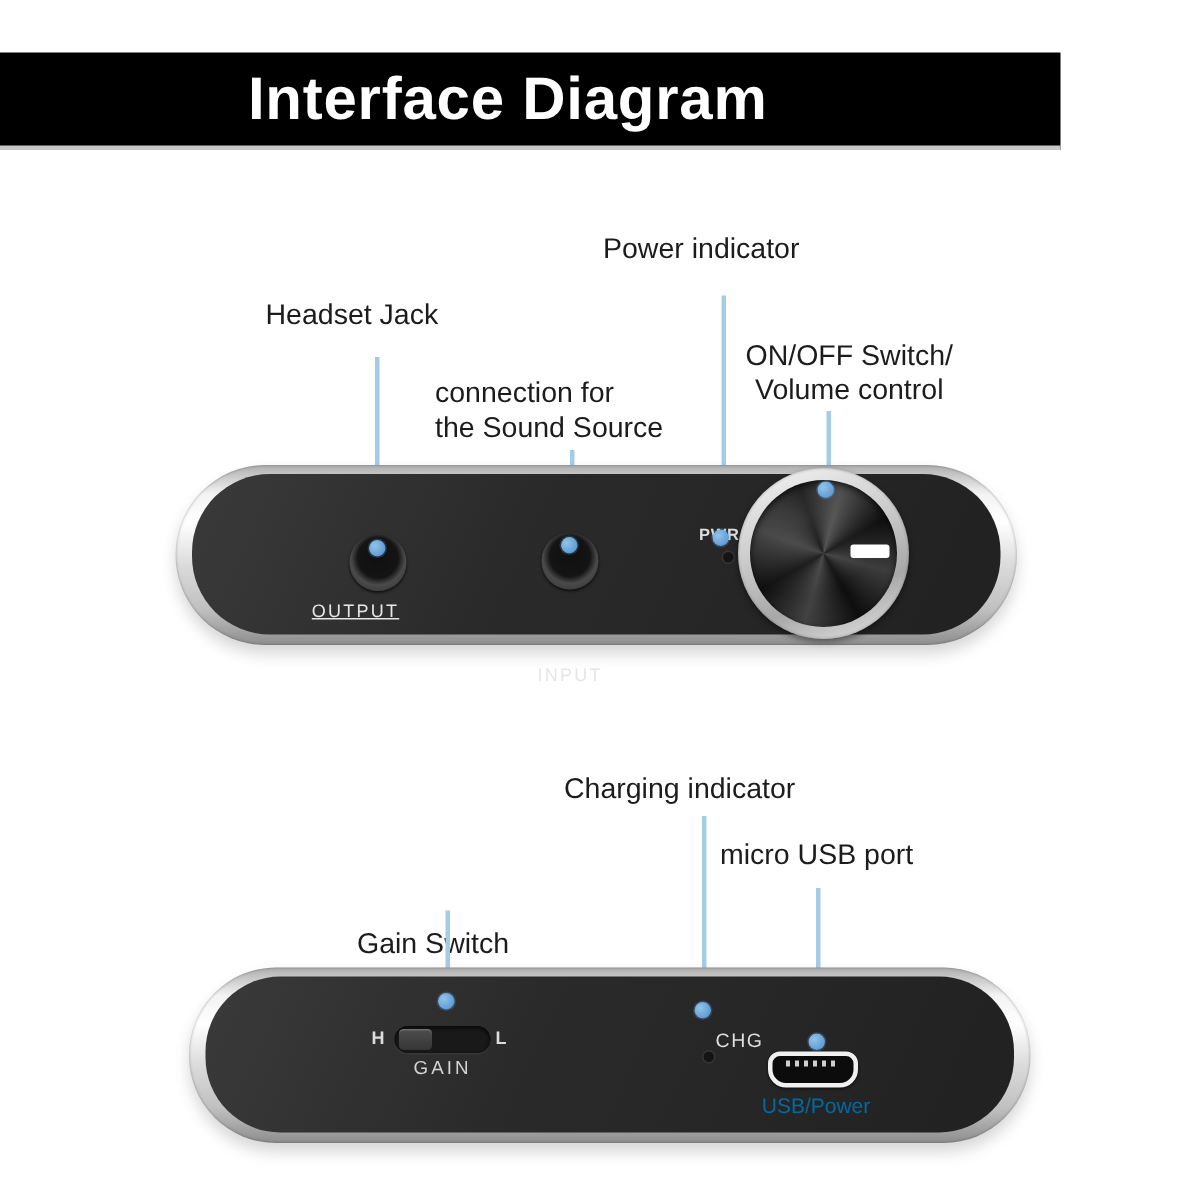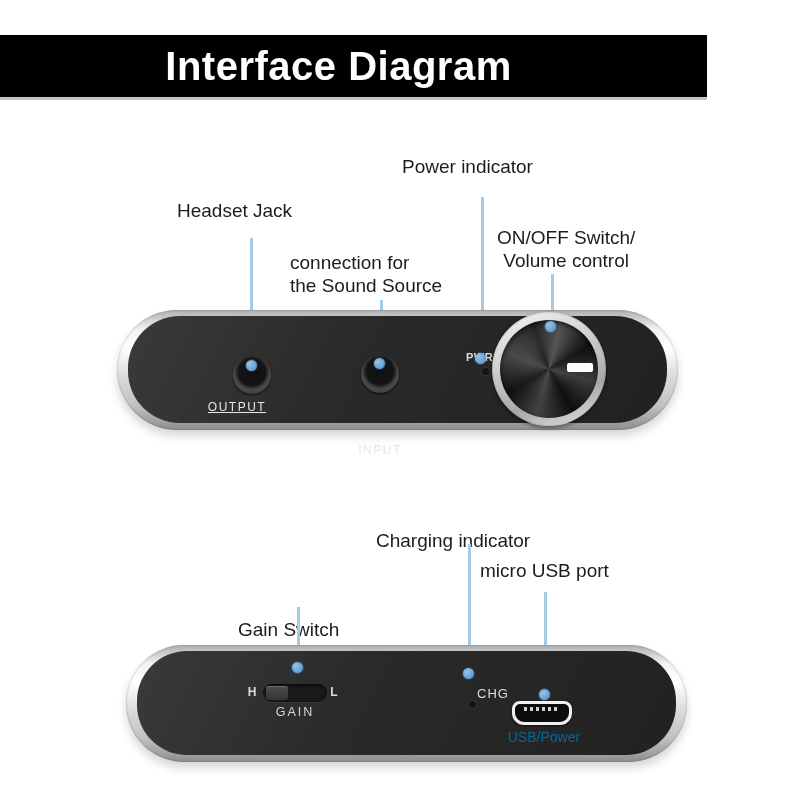--- a/index.html
+++ b/index.html
@@ -136,21 +136,21 @@
     <div class="knob-ring"></div>
     <div class="knob-face"></div>
     <div class="knob-indicator"></div>
   </div>
 
   <div class="callout-dot" style="left:246px;top:360px;"></div>
   <div class="callout-dot" style="left:374px;top:358px;"></div>
   <div class="callout-dot" style="left:475px;top:353px;"></div>
   <div class="callout-dot" style="left:545px;top:321px;"></div>
 
-  <div class="callout-label" style="left:376px;top:515px;margin-top:14px;">Charging indicator</div>
+  <div class="callout-label" style="left:376px;top:515px;">Charging indicator</div>
   <div class="callout-label" style="left:480px;top:559px;">micro USB port</div>
   <div class="callout-label" style="left:238px;top:582px;margin-top:36px;">Gain Switch</div>
 
   <div class="callout-line" style="left:468px;top:544px;height:130px;"></div>
   <div class="callout-line" style="left:544px;top:592px;height:103px;"></div>
   <div class="callout-line" style="left:297px;top:607px;height:61px;"></div>
 
   <div class="device" style="left:126px;top:645px;width:561px;height:117px;border-radius:58px;">
     <div class="device-face" style="border-radius:50px;"></div>
   </div>

